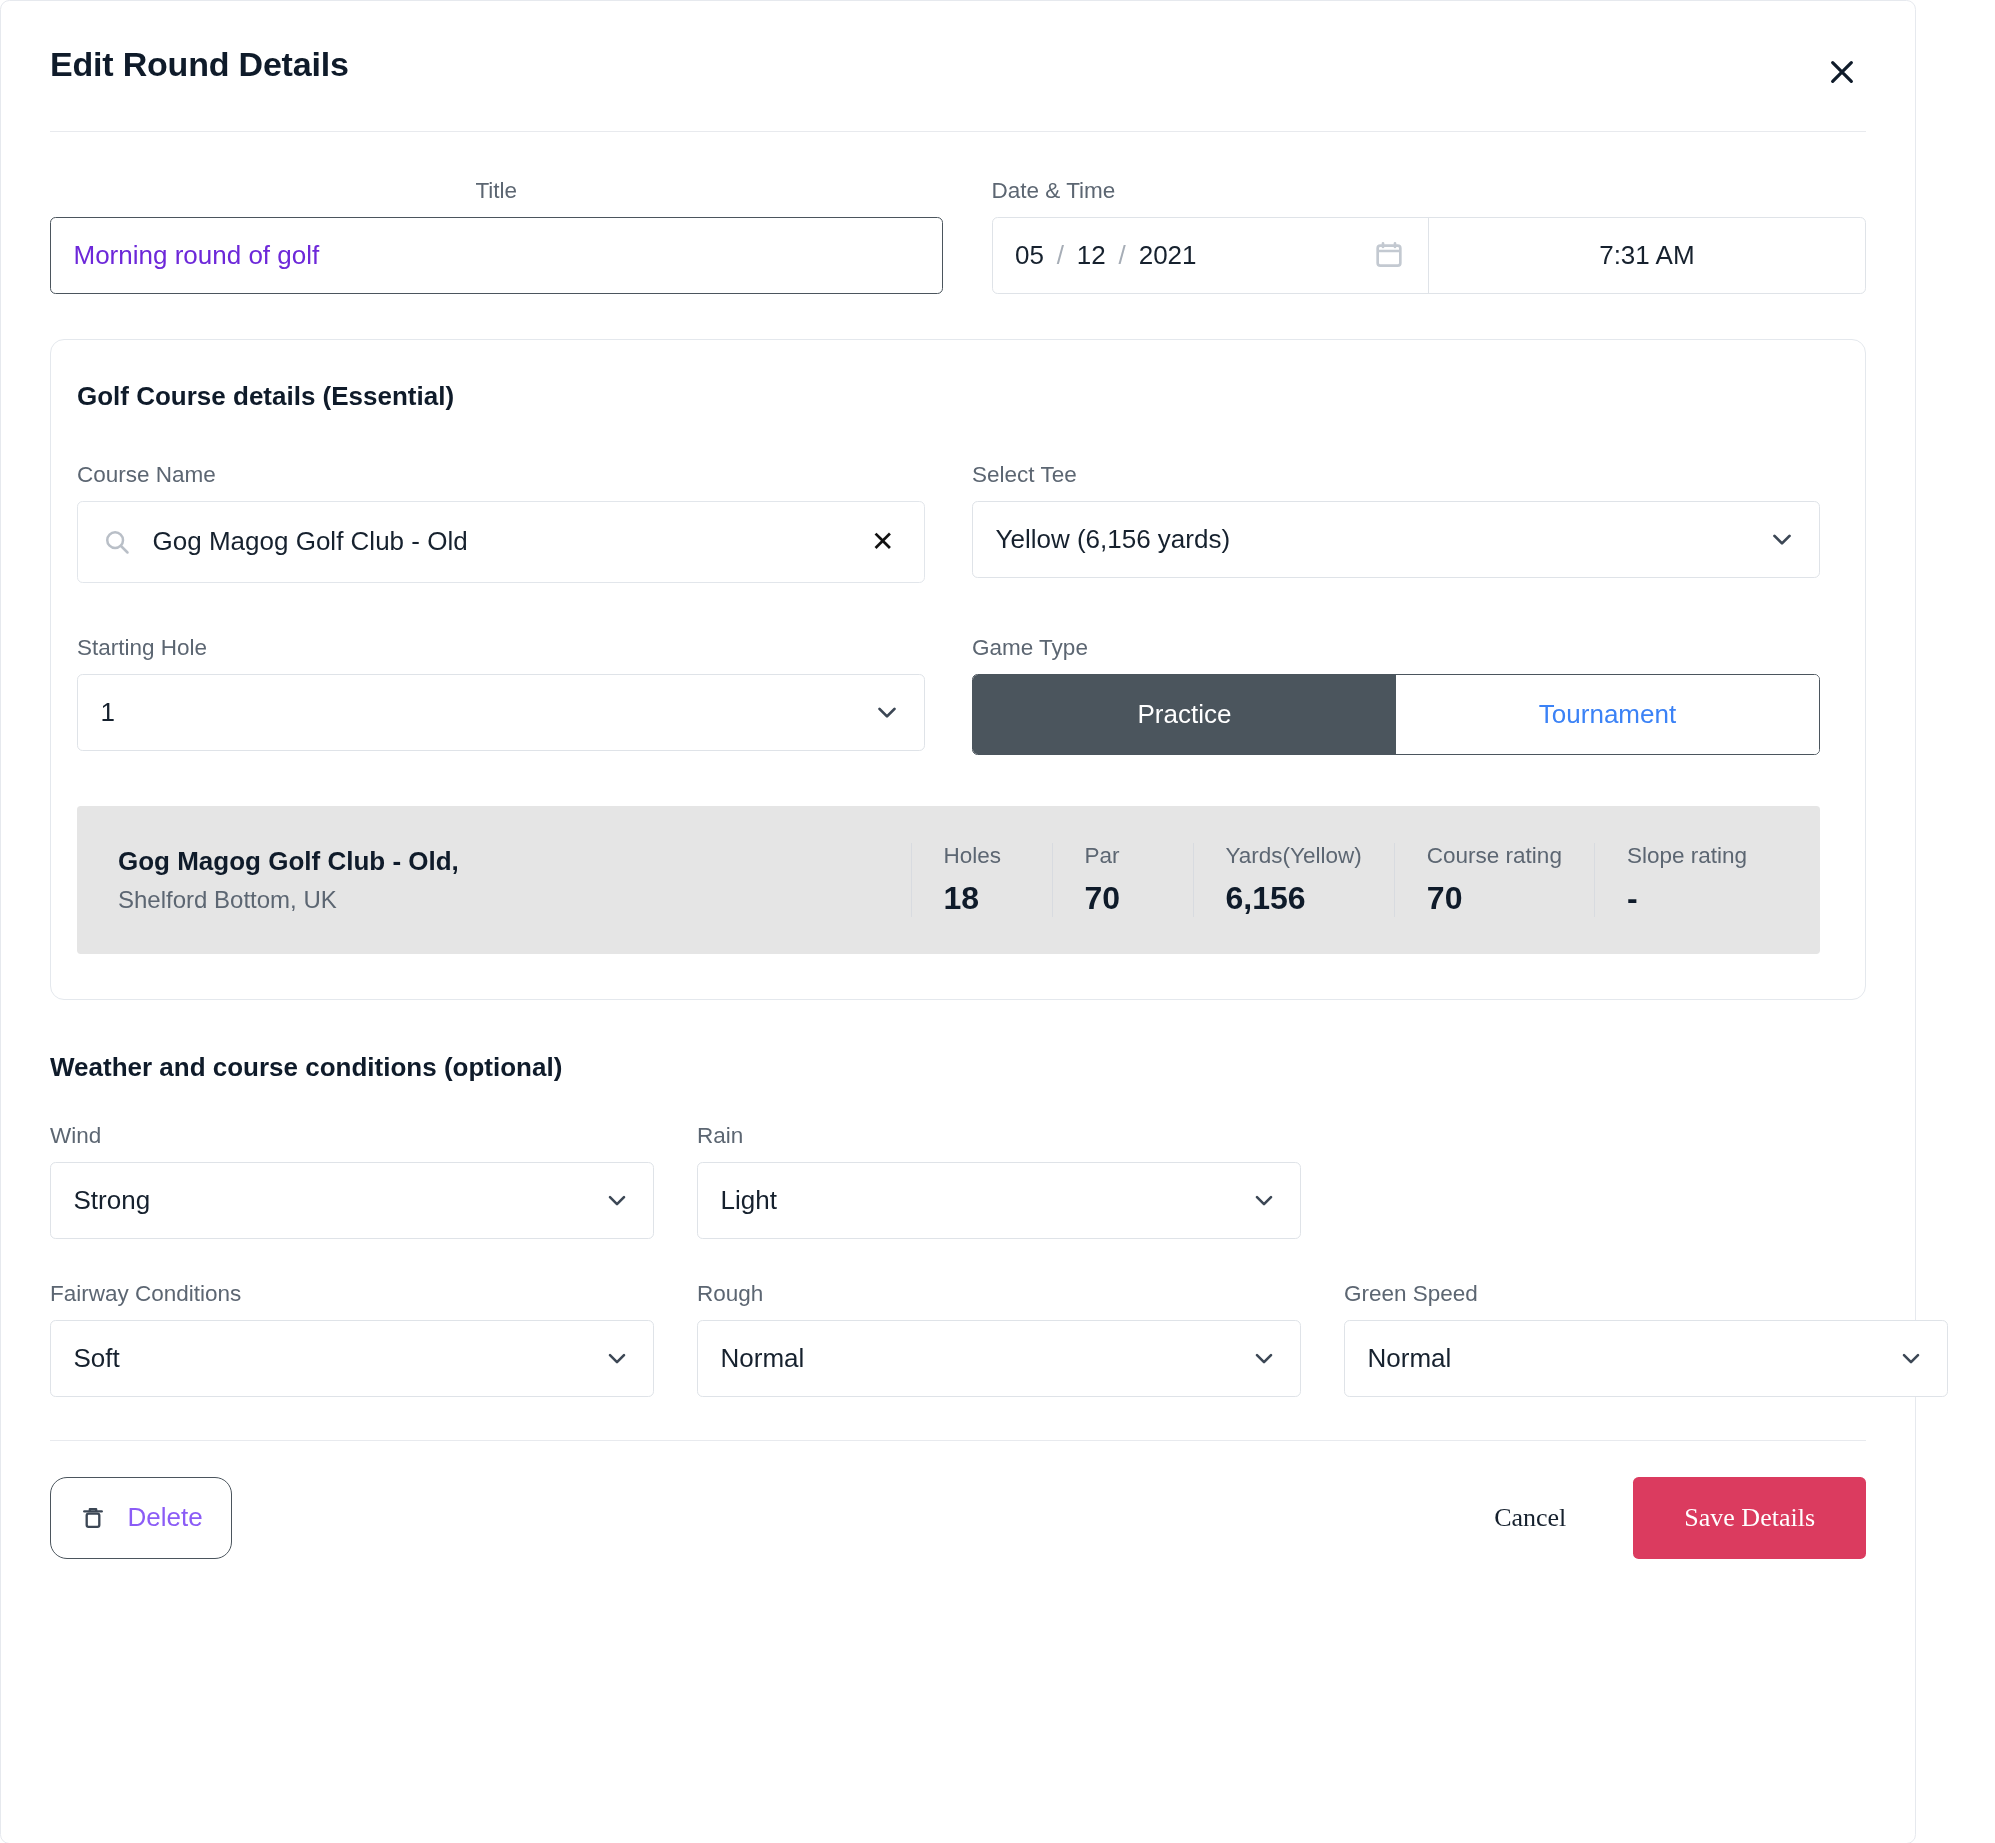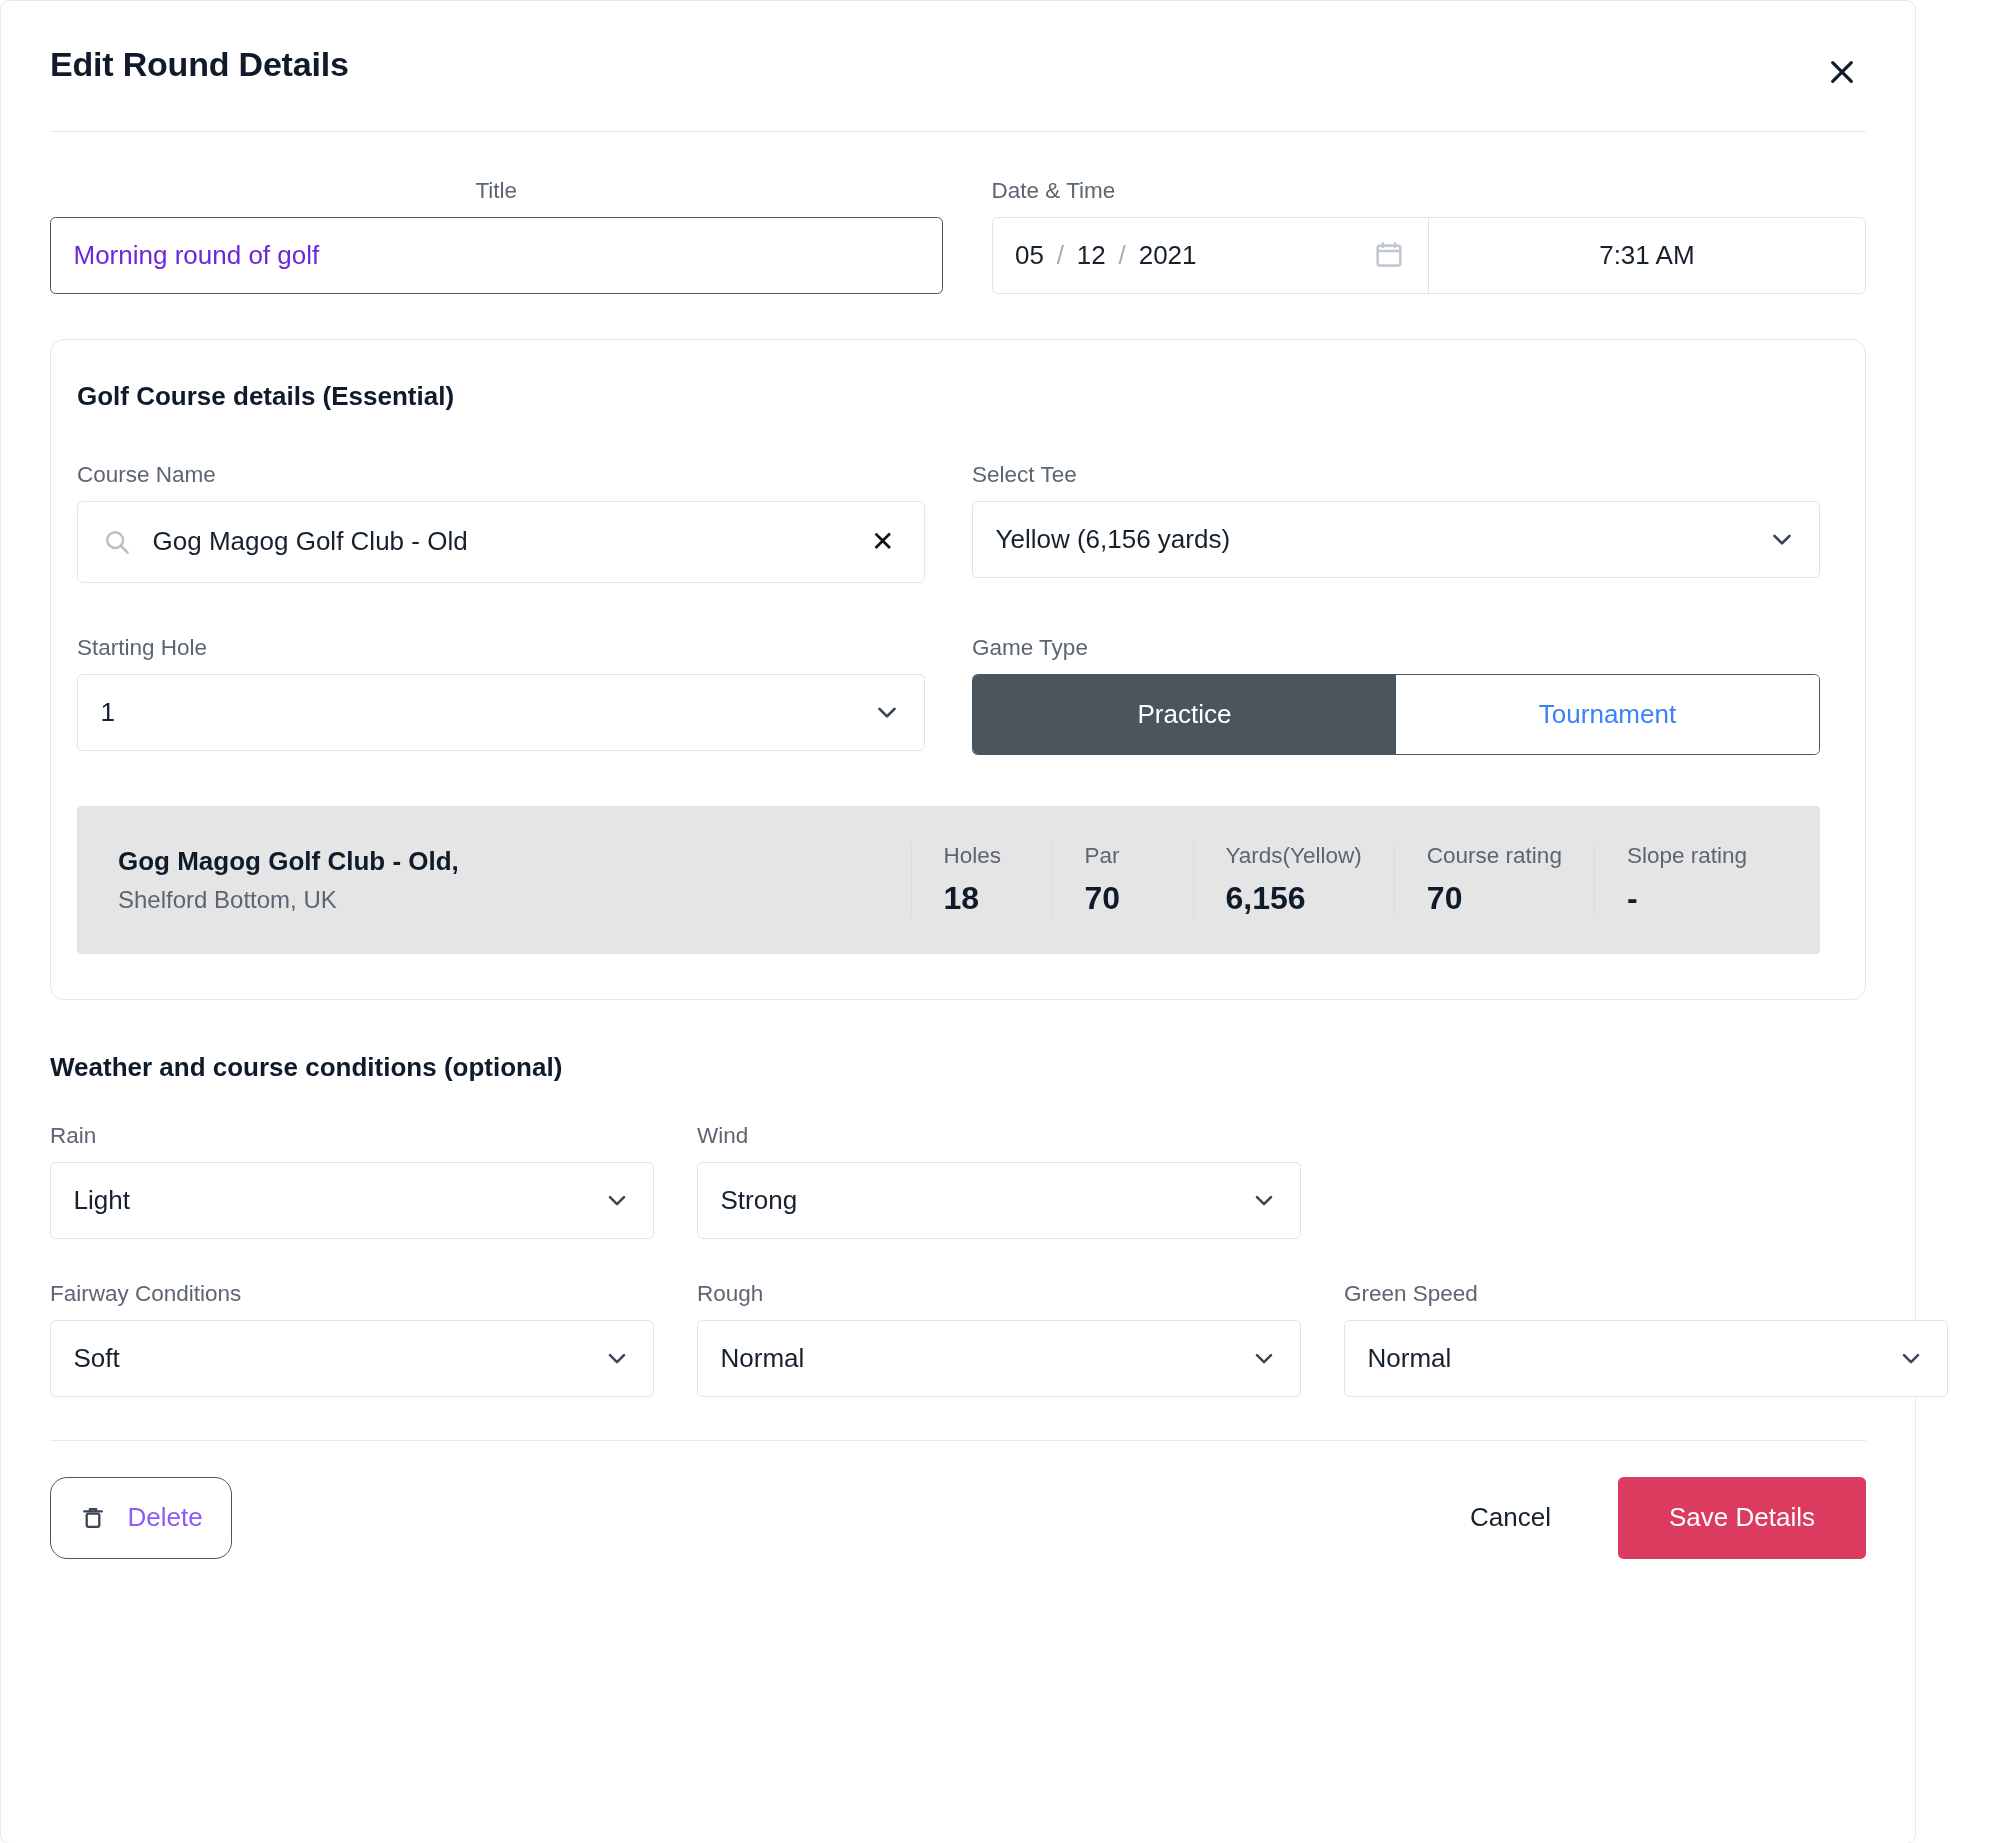--- a/index.html
+++ b/index.html
@@ -268,20 +268,21 @@
     border-radius: 17px;
     background: #fff;
     font-size: 26px;
     color: #8b5cf6;
     cursor: pointer;
     font-family: inherit;
   }
   .footer-right {
     display: flex;
     gap: 54px;
+    font-family: Liberation Serif, serif;
   }
   .btn-cancel {
     background: none;
     border: none;
     font-size: 26px;
     color: #16212e;
     cursor: pointer;
     font-family: inherit;
     padding: 9.4px 13px;
   }
@@ -413,33 +414,33 @@
         <div class="k">Slope rating</div>
         <div class="v">-</div>
       </div>
     </div>
   </div>
 
   <div class="weather-heading">Weather and course conditions (optional)</div>
   <div class="weather-grid">
 
     <div>
+      <span class="field-label">Wind</span>
+      <div class="select-box">
+        <span>Strong</span>
+        <svg class="chev" width="28" height="28" viewBox="0 0 24 24" fill="none">
+          <path d="M6 9.5 L12 15.5 L18 9.5" stroke="#3c4755" stroke-width="2.2" stroke-linecap="round" stroke-linejoin="round"></path>
+        </svg>
+      </div>
+    </div>
+
+    <div>
       <span class="field-label">Rain</span>
       <div class="select-box">
         <span>Light</span>
-        <svg class="chev" width="28" height="28" viewBox="0 0 24 24" fill="none">
-          <path d="M6 9.5 L12 15.5 L18 9.5" stroke="#3c4755" stroke-width="2.2" stroke-linecap="round" stroke-linejoin="round"></path>
-        </svg>
-      </div>
-    </div>
-
-    <div>
-      <span class="field-label">Wind</span>
-      <div class="select-box">
-        <span>Strong</span>
         <svg class="chev" width="28" height="28" viewBox="0 0 24 24" fill="none">
           <path d="M6 9.5 L12 15.5 L18 9.5" stroke="#3c4755" stroke-width="2.2" stroke-linecap="round" stroke-linejoin="round"></path>
         </svg>
       </div>
     </div>
 
     <div></div>
 
     <div>
       <span class="field-label">Fairway Conditions</span>

